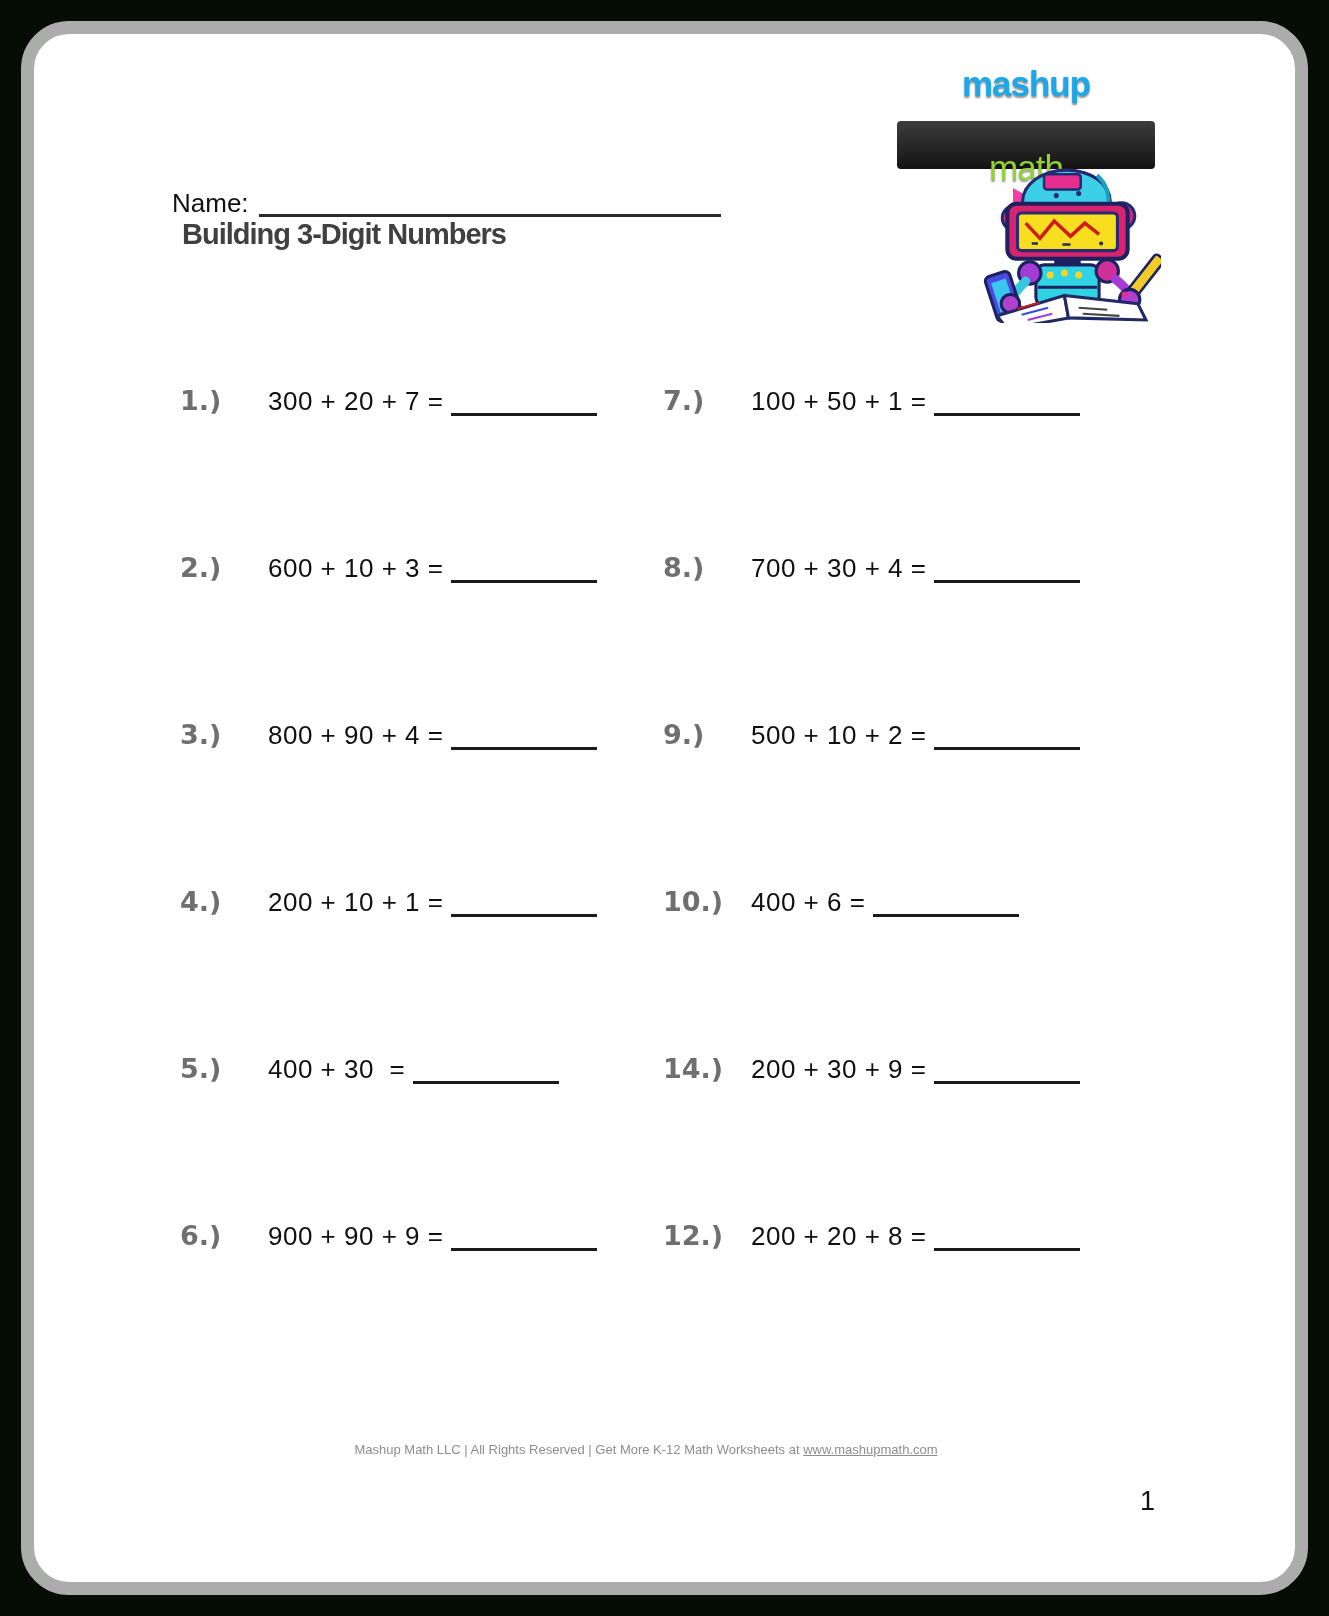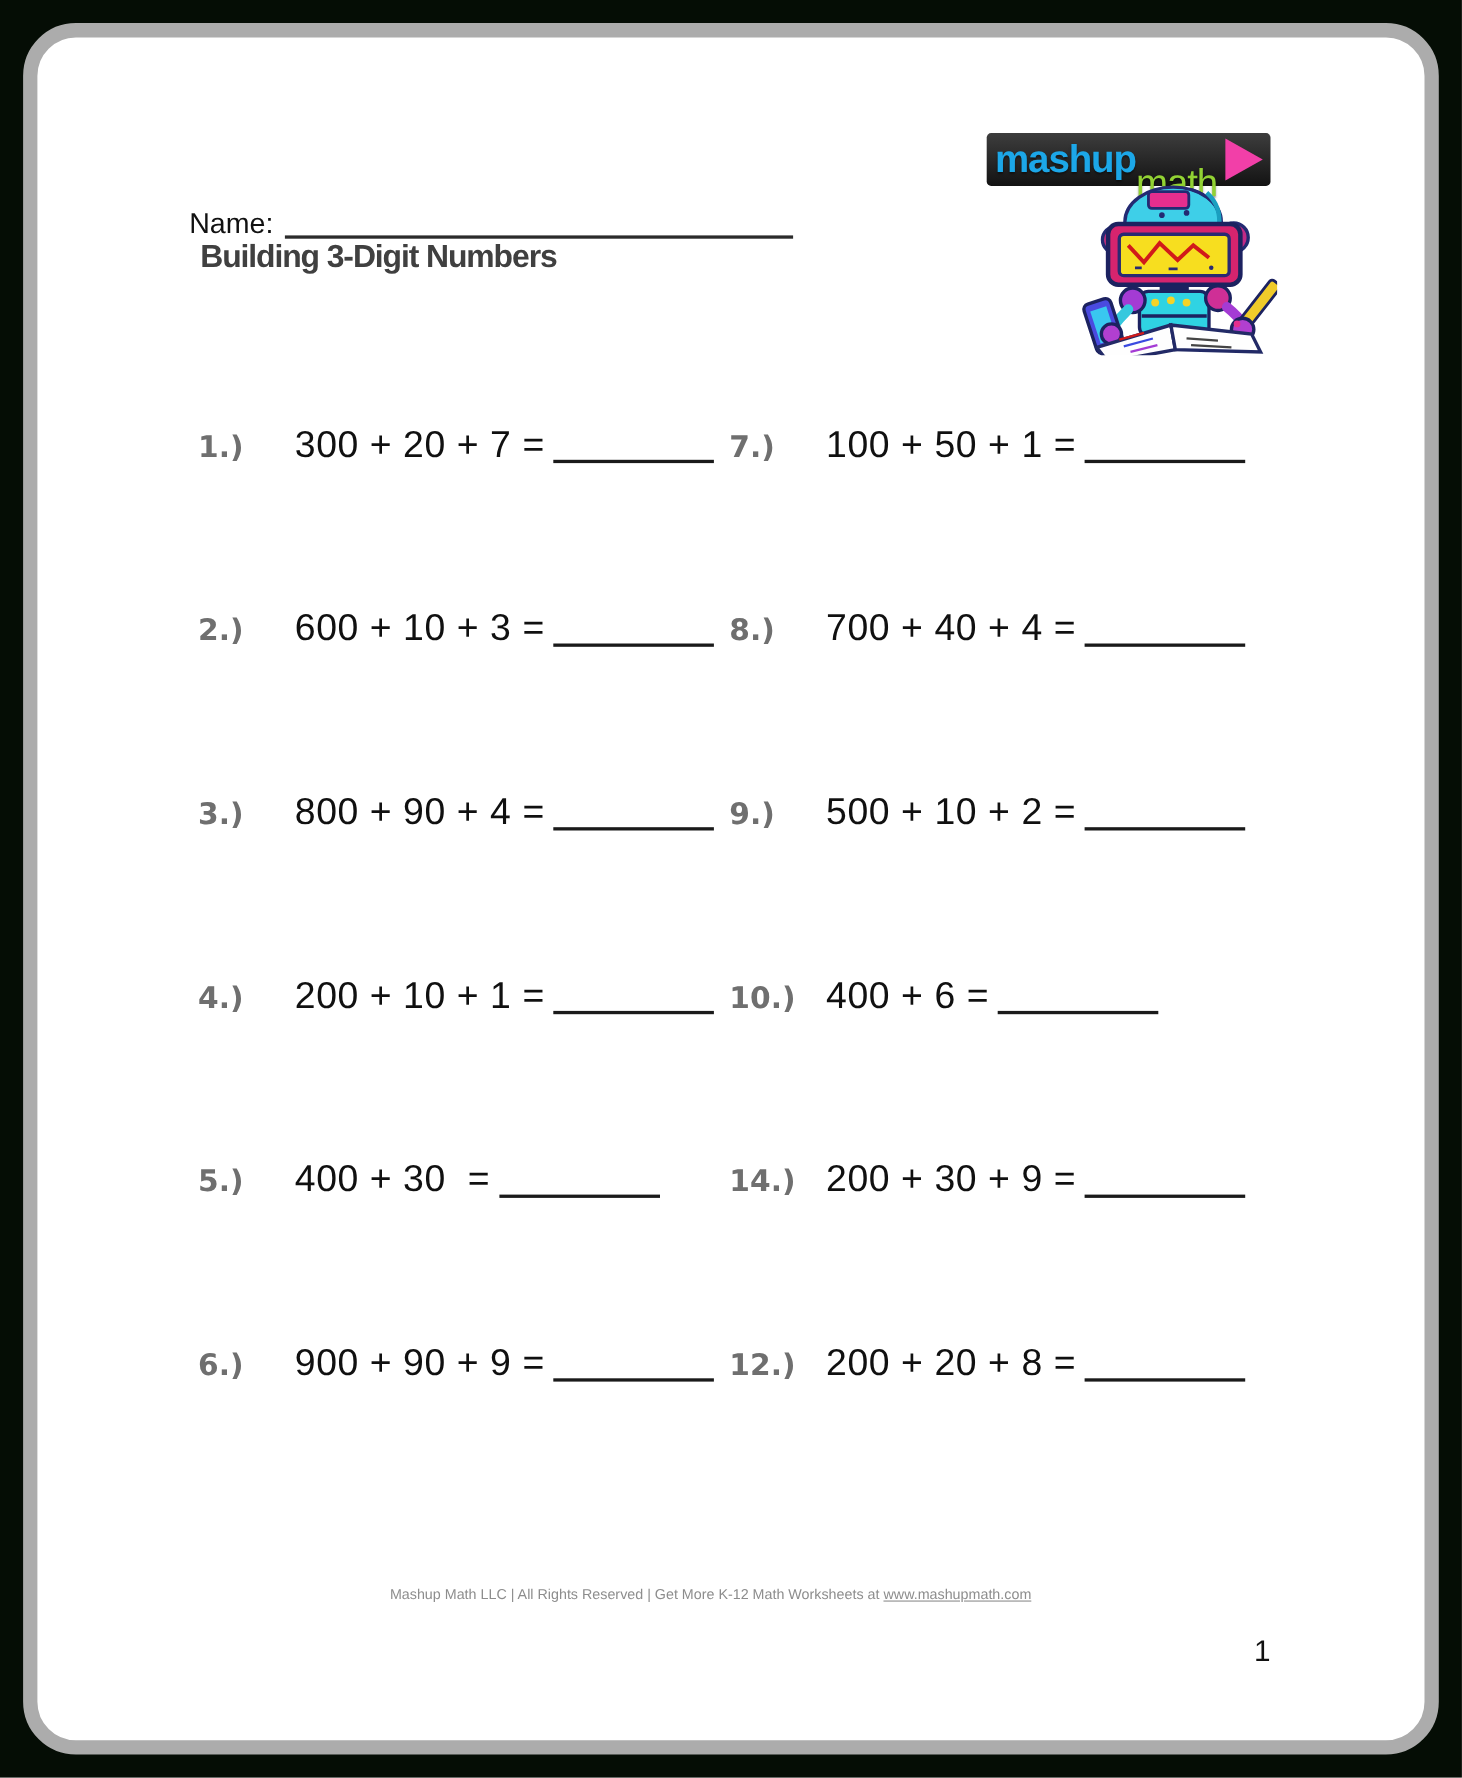--- a/index.html
+++ b/index.html
@@ -39,20 +39,21 @@
   }
   .directions .dir-label{font-weight:700;margin-right:5px;}
 
   
   .logo{
     position:absolute;left:863px;top:87px;width:258px;height:48px;
     box-sizing:border-box;
     display:flex;align-items:center;justify-content:center;
     background:linear-gradient(180deg,#3d3d3d,#131313);
     border-radius:4px;
+    flex-direction:column;
   }
   .logo .w1{
     font-size:35px;font-weight:800;color:#1ca7e8;letter-spacing:-1px;
     text-shadow:0 2px 2px rgba(0,0,0,0.45);
   }
   .logo .w2{
     font-size:35px;font-weight:500;color:#92d233;letter-spacing:-1px;
     text-shadow:0 2px 2px rgba(0,0,0,0.45);
     margin-top:44px;
   }
@@ -67,21 +68,21 @@
   
   .problems{
     position:absolute;left:138px;top:336px;width:1010px;
     display:grid;grid-template-columns:483px 1fr;grid-auto-rows:167px;
   }
   .problem{display:flex;align-items:baseline;padding:15px 0 0 8px;box-sizing:border-box;}
   .pnum{
     min-width:88px;font-family:"DejaVu Sans",sans-serif;
     font-size:27px;font-weight:700;color:#6f6f6f;
   }
-  .pexpr{font-size:34px;color:#101010;letter-spacing:0.5px;white-space:pre;}
+  .pexpr{font-size:26px;color:#101010;letter-spacing:0.5px;white-space:pre;}
   .pblank{
     display:inline-block;width:146px;height:0;
     border-bottom:3px solid #1a1a1a;
     margin-left:8px;transform:translateY(6px);
   }
 
   
   .footer{
     position:absolute;left:0;top:1408px;width:1160px;
     text-align:center;font-size:13px;color:#8d8d8d;margin-left:32px;
@@ -177,21 +178,21 @@
           <span class="pexpr">100 + 50 + 1 =</span>
           <span class="pblank"></span>
         </div>
       <div class="problem">
           <span class="pnum">2.)</span>
           <span class="pexpr">600 + 10 + 3 =</span>
           <span class="pblank"></span>
         </div>
       <div class="problem">
           <span class="pnum">8.)</span>
-          <span class="pexpr">700 + 40 + 4 =</span>
+          <span class="pexpr">700 + 30 + 4 =</span>
           <span class="pblank"></span>
         </div>
       <div class="problem">
           <span class="pnum">3.)</span>
           <span class="pexpr">800 + 90 + 4 =</span>
           <span class="pblank"></span>
         </div>
       <div class="problem">
           <span class="pnum">9.)</span>
           <span class="pexpr">500 + 10 + 2 =</span>

